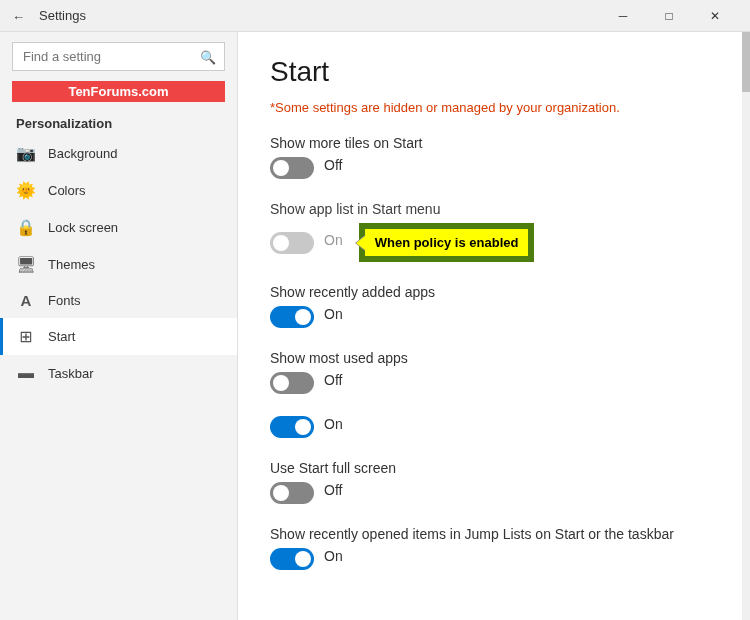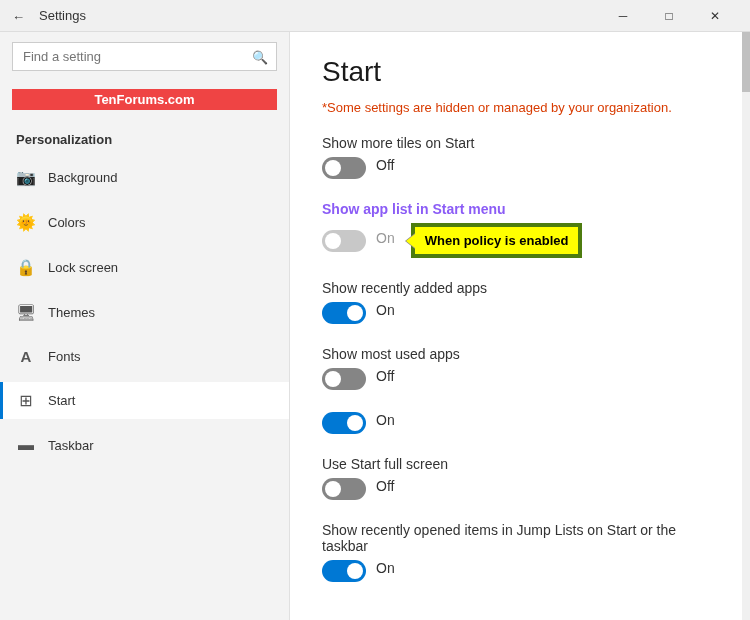--- a/index.html
+++ b/index.html
@@ -55,27 +55,26 @@
     }
 
     
     .app-container {
       display: flex;
       height: calc(620px - 32px);
     }
 
     
     .sidebar {
-      width: 290px;
+      width: 238px;
       background: #f3f3f3;
       display: flex;
       flex-direction: column;
       border-right: 1px solid #e0e0e0;
       flex-shrink: 0;
-      gap: 8px;
     }
     .search-bar {
       margin: 10px 12px;
       position: relative;
     }
     .search-bar input {
       width: 100%;
       padding: 6px 30px 6px 10px;
       border: 1px solid #ccc;
       background: #fff;
@@ -154,22 +153,21 @@
     
     .setting-row {
       margin-bottom: 22px;
     }
     .setting-label {
       font-size: 14px;
       color: #333;
       margin-bottom: 6px;
     }
     .setting-label.disabled {
-      color: #8b5cf6;
-      font-weight: bold;
+      color: #404040;
     }
     .toggle-row {
       display: flex;
       align-items: flex-start;
       gap: 10px;
     }
 
     
     .toggle {
       width: 44px;
@@ -198,21 +196,21 @@
 
     .toggle-state-label {
       font-size: 14px;
       color: #333;
     }
     .toggle-state-label.disabled { color: #999; }
 
     
     .tooltip-bubble {
       background: #ffff00;
-      border: 4px solid #4d7c0f;
+      border: 6px solid #4d7c0f;
       padding: 6px 10px;
       font-size: 13px;
       font-weight: 600;
       color: #000;
       position: relative;
       display: inline-block;
       white-space: nowrap;
     }
     .tooltip-bubble::before {
       content: '';

